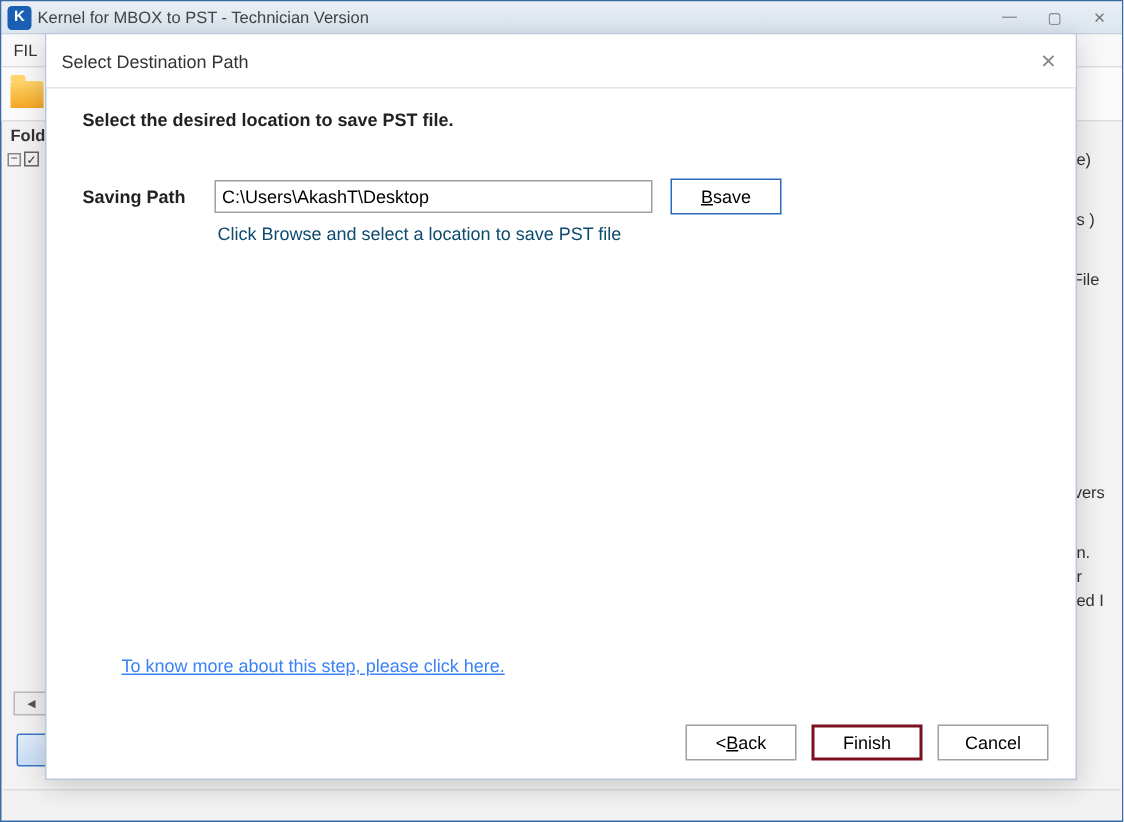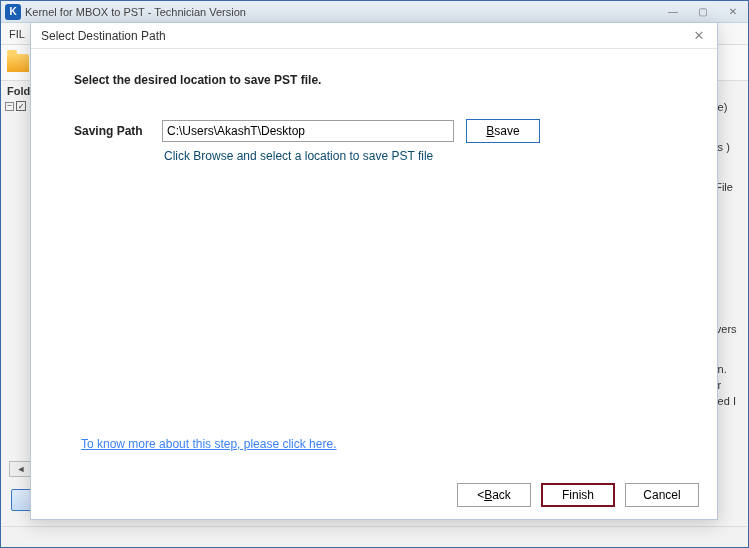--- a/index.html
+++ b/index.html
@@ -73,32 +73,32 @@
     position: absolute; left: 1px; right: 1px; bottom: 1px; height: 20px;
     background: #f2f2f2; border-top: 1px solid #ddd;
   }
 
   
   .dialog {
     position: absolute; left: 30px; top: 22px; width: 688px; height: 498px;
     background: #fff; border: 1px solid #b8c8da; box-shadow: 0 4px 18px rgba(0,0,0,0.18);
   }
   .dlg-titlebar {
-    height: 26px; background: #fff; border-bottom: 1px solid #e4e4e4;
+    height: 36px; background: #fff; border-bottom: 1px solid #e4e4e4;
     display: flex; align-items: center; padding: 0 6px 0 10px;
     font-size: 12px; color: #333;
   }
   .dlg-title { flex: 1; }
   .dlg-close {
     width: 24px; height: 18px; display: flex; align-items: center; justify-content: center;
     color: #888; font-size: 13px;
   }
   .dlg-body {
     position: absolute; top: 26px; left: 0; right: 0; bottom: 48px;
-    padding: 24px 43px; font-size: 12px; color: #222;
+    padding: 24px 24px; font-size: 12px; color: #222;
   }
   .bold-instruction { font-weight: bold; margin-bottom: 32px; }
   .path-row { display: flex; align-items: center; gap: 12px; margin-bottom: 6px; }
   .path-label { width: 76px; font-weight: bold; }
   .path-input {
     width: 292px; height: 22px; border: 1px solid #a0a0a0; padding: 2px 4px;
     font-size: 12px;
   }
   .browse-btn {
     width: 74px; height: 24px; border: 1px solid #2a6ac1; background: #fff;

